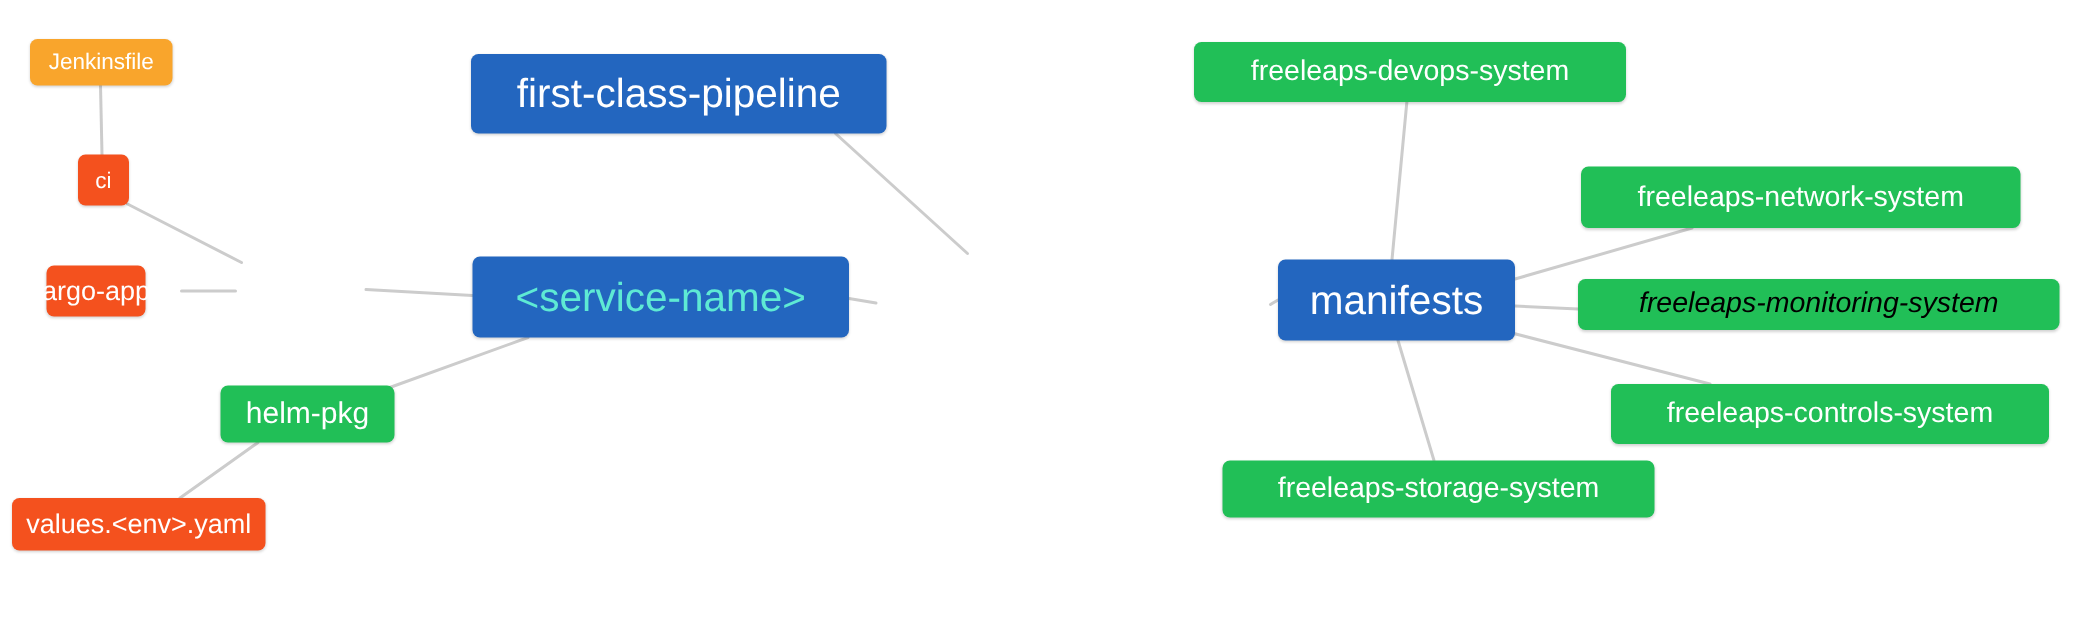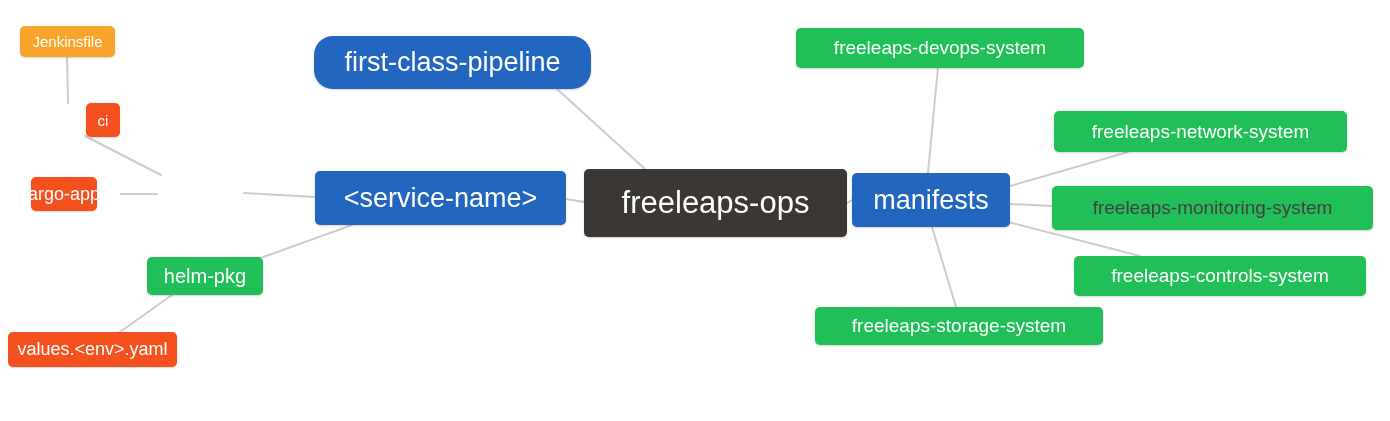--- a/index.html
+++ b/index.html
@@ -51,26 +51,25 @@
       <line x1="566" y1="199" x2="584" y2="202" stroke="#CCCCCC" stroke-width="2" stroke-linecap="round"></line>
       <line x1="847" y1="203" x2="852" y2="200" stroke="#CCCCCC" stroke-width="2" stroke-linecap="round"></line>
       <line x1="928" y1="173" x2="938" y2="67" stroke="#CCCCCC" stroke-width="2" stroke-linecap="round"></line>
       <line x1="1010" y1="186" x2="1128" y2="152" stroke="#CCCCCC" stroke-width="2" stroke-linecap="round"></line>
       <line x1="1010" y1="204" x2="1052" y2="206" stroke="#CCCCCC" stroke-width="2" stroke-linecap="round"></line>
       <line x1="1008" y1="222" x2="1140" y2="256" stroke="#CCCCCC" stroke-width="2" stroke-linecap="round"></line>
       <line x1="932" y1="227" x2="956" y2="307" stroke="#CCCCCC" stroke-width="2" stroke-linecap="round"></line>
     </svg>
 
 <div class="node" style="left: 20px; top: 26px; width: 95px; height: 31px; font-size: 15px; background: rgb(249, 165, 44); color: rgb(255, 255, 255);">Jenkinsfile</div>
-    <div class="node" style="left: 52px; top: 103px; width: 34px; height: 34px; font-size: 15px; background: rgb(244, 81, 30); color: rgb(255, 255, 255); margin-left: 34px;">ci</div>
+    <div class="node" style="left: 52px; top: 103px; width: 34px; height: 34px; font-size: 15px; background: rgb(244, 81, 30); color: rgb(255, 255, 255);">ci</div>
     <div class="node" style="left: 31px; top: 177px; width: 66px; height: 34px; font-size: 18px; background: rgb(244, 81, 30); color: rgb(255, 255, 255);">argo-app</div>
     <div class="node" style="left: 147px; top: 257px; width: 116px; height: 38px; font-size: 20px; background: rgb(33, 191, 87); color: rgb(255, 255, 255);">helm-pkg</div>
     <div class="node" style="left: 8px; top: 332px; width: 169px; height: 35px; font-size: 18px; background: rgb(244, 81, 30); color: rgb(255, 255, 255);">values.&lt;env&gt;.yaml</div>
-    <div class="node" style="left: 314px; top: 36px; width: 277px; height: 53px; font-size: 27px; background: rgb(35, 102, 191); color: rgb(255, 255, 255); border-radius: 19px;">first-class-pipeline</div>
-    <div class="node" style="left: 315px; top: 171px; width: 251px; height: 54px; font-size: 27px; background: rgb(35, 102, 191); color: #ffffff;">&lt;service-name&gt;</div>
-    <div class="node" style="left: 584px; top: 169px; width: 263px; height: 68px; font-size: 31px; background: rgb(59, 55, 53); color: rgb(255, 255, 255);">freeleaps-ops</div>
+    <div class="node" style="left: 314px; top: 36px; width: 277px; height: 53px; font-size: 27px; background: rgb(35, 102, 191); color: rgb(255, 255, 255);">first-class-pipeline</div>
+    <div class="node" style="left: 315px; top: 171px; width: 251px; height: 54px; font-size: 27px; background: rgb(35, 102, 191); color: #5eead4;">&lt;service-name&gt;</div>
     <div class="node" style="left: 852px; top: 173px; width: 158px; height: 54px; font-size: 27px; background: rgb(35, 102, 191); color: rgb(255, 255, 255);">manifests</div>
     <div class="node" style="left: 796px; top: 28px; width: 288px; height: 40px; font-size: 19px; background: rgb(33, 191, 87); color: rgb(255, 255, 255);">freeleaps-devops-system</div>
     <div class="node" style="left: 1054px; top: 111px; width: 293px; height: 41px; font-size: 19px; background: rgb(33, 191, 87); color: rgb(255, 255, 255);">freeleaps-network-system</div>
-    <div class="node" style="left: 1052px; top: 186px; width: 321px; height: 44px; font-size: 19px; background: rgb(33, 191, 87); color: #404040;">freeleaps-monitoring-system</div>
+    <div class="node" style="left: 1052px; top: 186px; width: 321px; height: 34px; font-size: 19px; background: rgb(33, 191, 87); color: #000000; font-style: italic;">freeleaps-monitoring-system</div>
     <div class="node" style="left: 1062px; top: 256px; width: 292px; height: 40px; font-size: 19px; background: rgb(33, 191, 87); color: rgb(255, 255, 255); margin-left: 12px;">freeleaps-controls-system</div>
     <div class="node" style="left: 815px; top: 307px; width: 288px; height: 38px; font-size: 19px; background: rgb(33, 191, 87); color: rgb(255, 255, 255); text-align: right;">freeleaps-storage-system</div>
   </div>
 
 </body></html>

